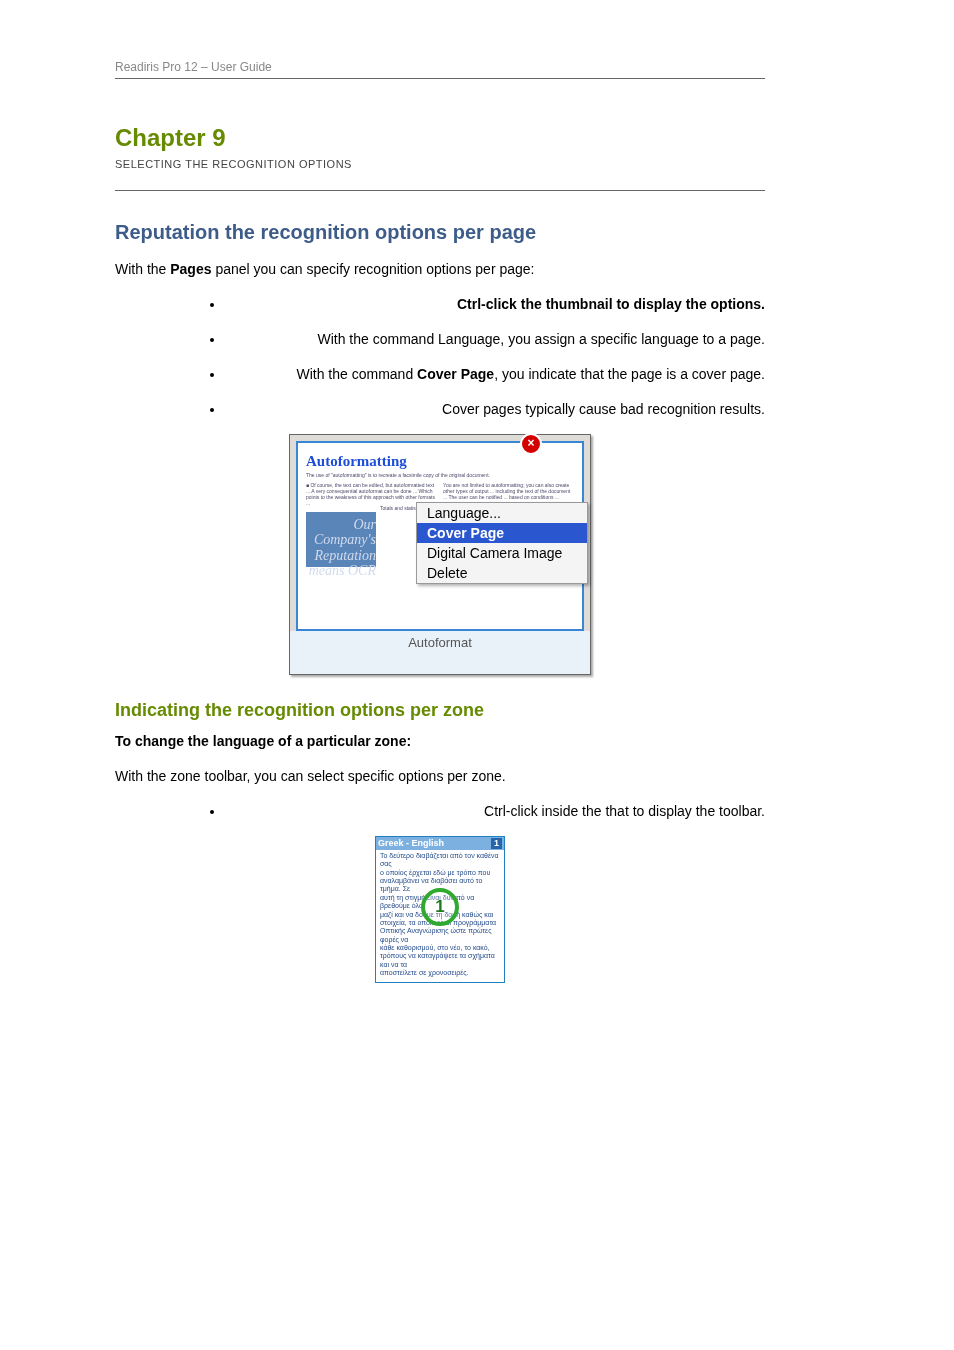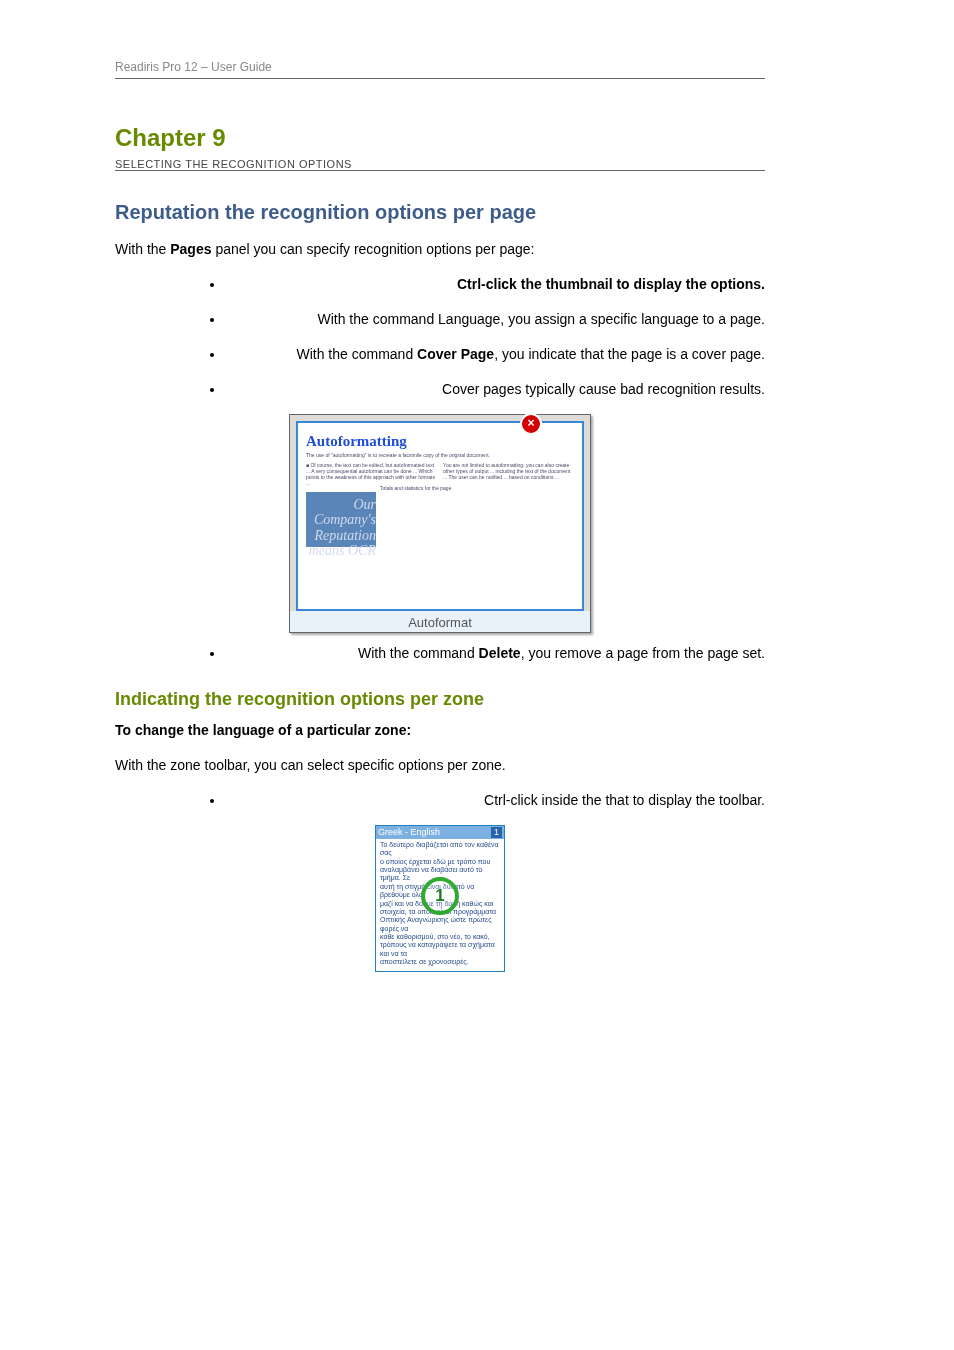--- a/index.html
+++ b/index.html
@@ -29,21 +29,21 @@
     font-weight: bold;
     color: #668a00;
     margin-bottom: 6px;
   }
   .chapter-sub {
     font-size: 11px;
     text-transform: uppercase;
     letter-spacing: 0.5px;
     color: #444;
     border-bottom: 1px solid #666;
-    padding-bottom: 0;
+    padding-bottom: 20px;
     margin-bottom: 20px;
   }
   h2.section {
     font-size: 20px;
     color: #3d5c8a;
     margin: 30px 0 15px 0;
     font-weight: bold;
   }
   h3.subsection {
     font-size: 18px;
@@ -125,21 +125,21 @@
     font-size: 14px;
     text-align: right;
     padding-top: 5px;
     box-sizing: border-box;
     margin-top: 6px;
   }
   .mocklabel {
     font-size: 13px;
     color: #555;
     text-align: center;
-    padding: 4px 0 2px 0;
+    padding: 4px 0 24px 0;
     background: #e9f2f9;
   }
   .ctxmenu {
     position: absolute;
     right: -6px;
     bottom: 45px;
     width: 170px;
     background: #f4f4f4;
     border: 1px solid #999;
     font-size: 14px;
@@ -166,21 +166,21 @@
     line-height: 1.2;
     color: #234a8a;
     padding: 3px 4px 4px 4px;
     box-sizing: border-box;
     background: #fff;
   }
   .shot2 .zhdr {
     background: #7bb0e0;
     color: #fff;
     font-size: 9px;
-    font-weight: normal;
+    font-weight: bold;
     padding: 1px 2px;
     margin: -3px -4px 2px -4px;
     display: flex;
     justify-content: space-between;
     gap: 28px;
   }
   .shot2 .znum { background:#2765aa; padding:0 3px; }
   .zring {
     position:absolute;
     top:50%; left:50%;
@@ -238,29 +238,30 @@
         <div class="mockcols">
           <div class="mockcol">■ Of course, the text can be edited, but autoformatted text ... A very consequential autoformat can be done ... Which points to the weakness of this approach with other formats ...</div>
           <div class="mockcol">You are not limited to autoformatting; you can also create other types of output ... including the text of the document ... The user can be notified ... based on conditions ...</div>
         </div>
         <div style="display:flex;gap:4px;">
           <div class="mockimg">Our Company's Reputation means OCR</div>
           <div style="flex:1;font-size:5px;color:#4a4a6a;">Totals and statistics for the page</div>
         </div>
       </div>
 
+      <div class="ctxmenu">
+        <div class="mi">Language...</div>
+        <div class="mi sel">Cover Page</div>
+        <div class="mi">Digital Camera Image</div>
+        <div class="mi">Delete</div>
+      </div>
     </div>
     <div class="mocklabel">Autoformat</div>
   </div>
 
-  <ul class="bullets">
-    <li>
-      <span>With the command </span><b>Delete</b><span>, you remove a page from the page set.</span>
-    </li>
-  </ul>
 
   <h3 class="subsection">Indicating the recognition options per zone</h3>
 
   <p class="body"><b>To change the language of a particular zone:</b></p>
   <p class="body">With the zone toolbar, you can select specific options per zone.</p>
 
   <ul class="bullets">
     <li>Ctrl-click inside the that to display the toolbar.</li>
   </ul>
 

